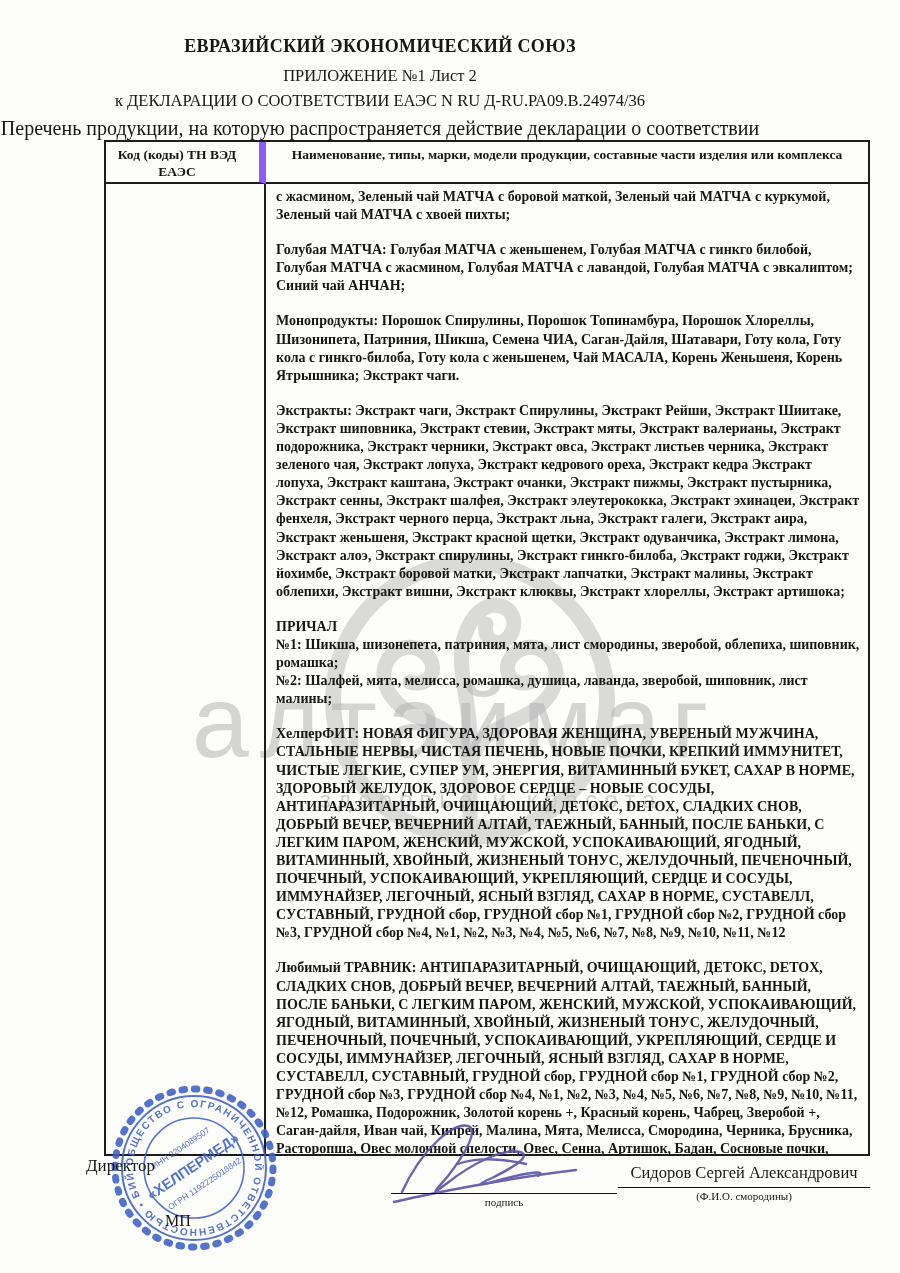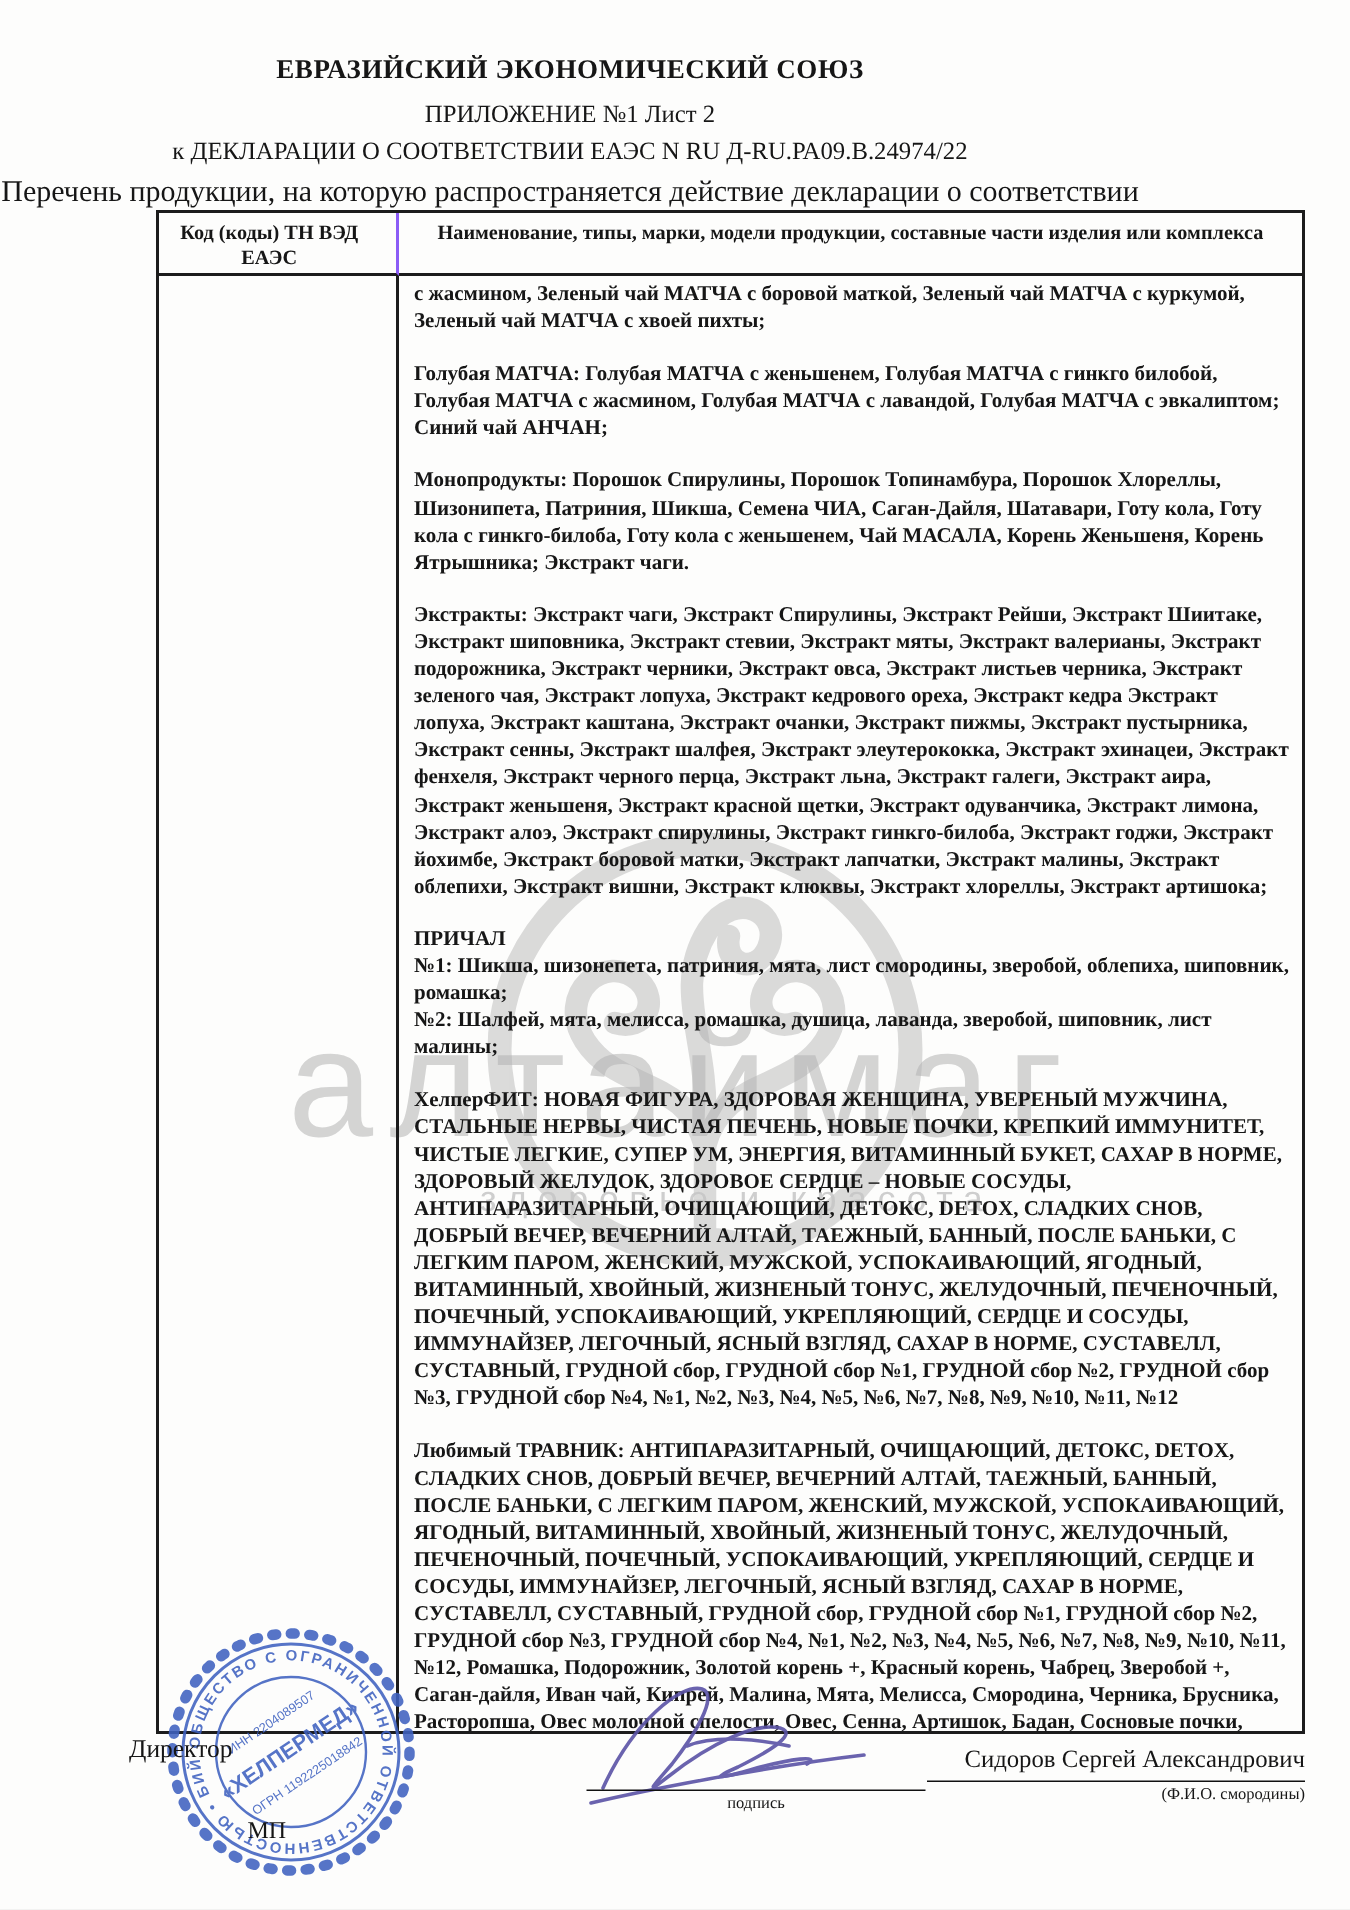--- a/index.html
+++ b/index.html
@@ -17,21 +17,21 @@
   
   .decl-table{
     position:absolute;left:104px;top:140px;width:762px;height:1012px;
     border:2px solid #1c1c1c;display:grid;
     grid-template-columns:160px 1fr;grid-template-rows:42px 1fr;
     background:transparent;
   }
   .cell{box-sizing:border-box;font-weight:bold;}
   .th{font-weight:bold;font-size:13.5px;line-height:17px;text-align:center;
       border-bottom:2px solid #1c1c1c;padding-top:4px;}
-  .th1{border-right:2px solid #8b5cf6;padding-left:6px;padding-right:17px;}
+  .th1{border-right:7px solid #8b5cf6;padding-left:6px;padding-right:17px;}
   .th2{padding-left:20px;padding-right:20px;}
   .td1{border-right:2px solid #1c1c1c;}
   .td2{padding:4px 8px 0 10px;font-size:14px;line-height:18.1px;overflow:hidden;}
   .td2 p{margin:0 0 17px 0;}
   .td2 p.tight{margin:0;}
   .td2 p.last{margin:0;}
   
   .wm{position:absolute;pointer-events:none;}
   .wm-tree{left:318px;top:548px;}
   .wm-brand{
@@ -42,21 +42,21 @@
   .wm-tagline{
     left:320px;top:786px;font-family:"Liberation Sans", sans-serif;
     font-size:24px;letter-spacing:7px;color:#c6c6c6;opacity:.85;white-space:nowrap;
   }
   
   .director{position:absolute;left:86px;top:1156px;font-size:17px;}
   .mp{position:absolute;left:165px;top:1212px;font-size:16px;}
   .sig-block{position:absolute;left:391px;top:1193px;width:226px;text-align:center;}
   .sig-rule{border-top:1.6px solid #111;}
   .sig-caption{font-size:11px;margin-top:2px;}
-  .name-block{position:absolute;left:618px;top:1163px;width:252px;text-align:right;}
+  .name-block{position:absolute;left:618px;top:1163px;width:252px;text-align:center;}
   .applicant-name{font-size:16.5px;white-space:nowrap;}
   .name-rule{border-top:1.6px solid #111;margin-top:4px;}
   .name-caption{font-size:11px;margin-top:2px;}
   .signature-svg{position:absolute;left:388px;top:1118px;}
   .stamp-svg{position:absolute;left:108px;top:1082px;opacity:.88;}
 </style>
 </head>
 <body>
 
 <div class="page">
@@ -70,21 +70,21 @@
       <path d="M0,44 C2,-6 -22,-42 2,-80 C20,-108 52,-92 42,-68 C34,-50 12,-56 16,-76"></path>
       <path d="M-34,132 Q0,120 34,132"></path>
     </g>
   </svg>
   <div class="wm wm-brand">алтаймаг</div>
   <div class="wm wm-tagline">здоровье и красота</div>
 
   <div class="doc-header">
     <div class="hdr-union">ЕВРАЗИЙСКИЙ ЭКОНОМИЧЕСКИЙ СОЮЗ</div>
     <div class="hdr-annex">ПРИЛОЖЕНИЕ №1 Лист 2</div>
-    <div class="hdr-decl">к ДЕКЛАРАЦИИ  О СООТВЕТСТВИИ ЕАЭС N RU Д-RU.РА09.В.24974/22</div>
+    <div class="hdr-decl">к ДЕКЛАРАЦИИ  О СООТВЕТСТВИИ ЕАЭС N RU Д-RU.РА09.В.24974/36</div>
     <div class="hdr-sub">Перечень продукции, на которую распространяется действие декларации о соответствии</div>
   </div>
 
   <div class="decl-table">
     <div class="cell th th1">Код (коды) ТН ВЭД ЕАЭС</div>
     <div class="cell th th2">Наименование, типы, марки, модели продукции, составные части изделия или комплекса</div>
     <div class="cell td1"></div>
     <div class="cell td2">
       <p>с жасмином, Зеленый чай МАТЧА с боровой маткой, Зеленый чай МАТЧА с куркумой, Зеленый чай МАТЧА с хвоей пихты;</p>
       <p>Голубая МАТЧА: Голубая МАТЧА с женьшенем, Голубая МАТЧА с гинкго билобой, Голубая МАТЧА с жасмином, Голубая МАТЧА с лавандой, Голубая МАТЧА с эвкалиптом; Синий чай АНЧАН;</p>

